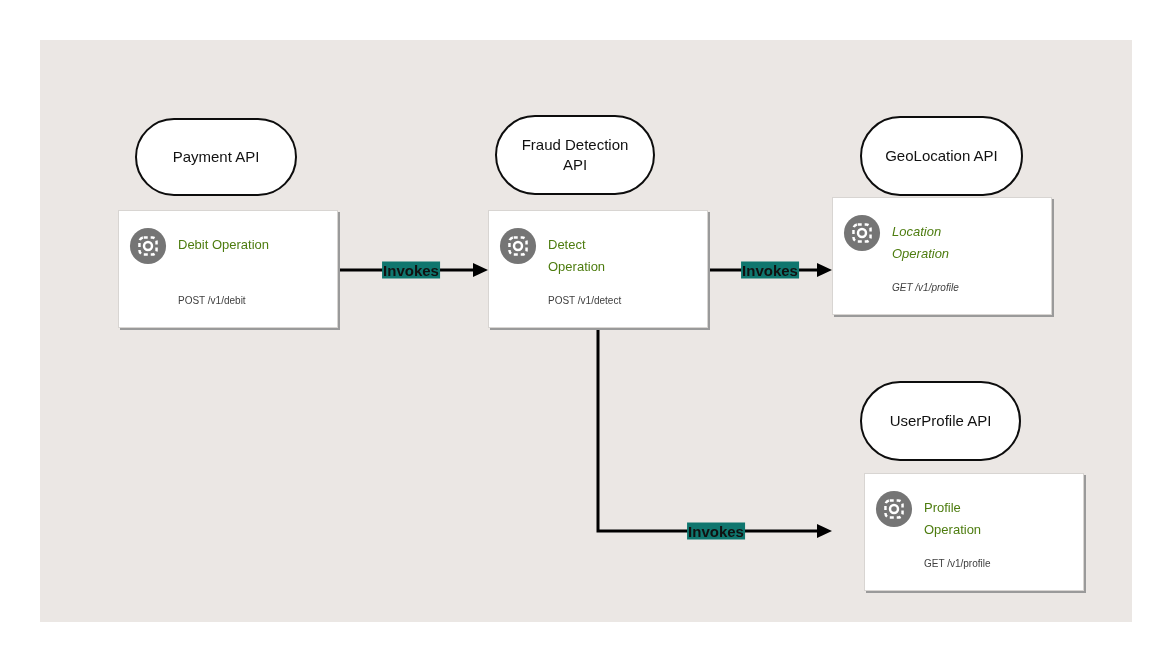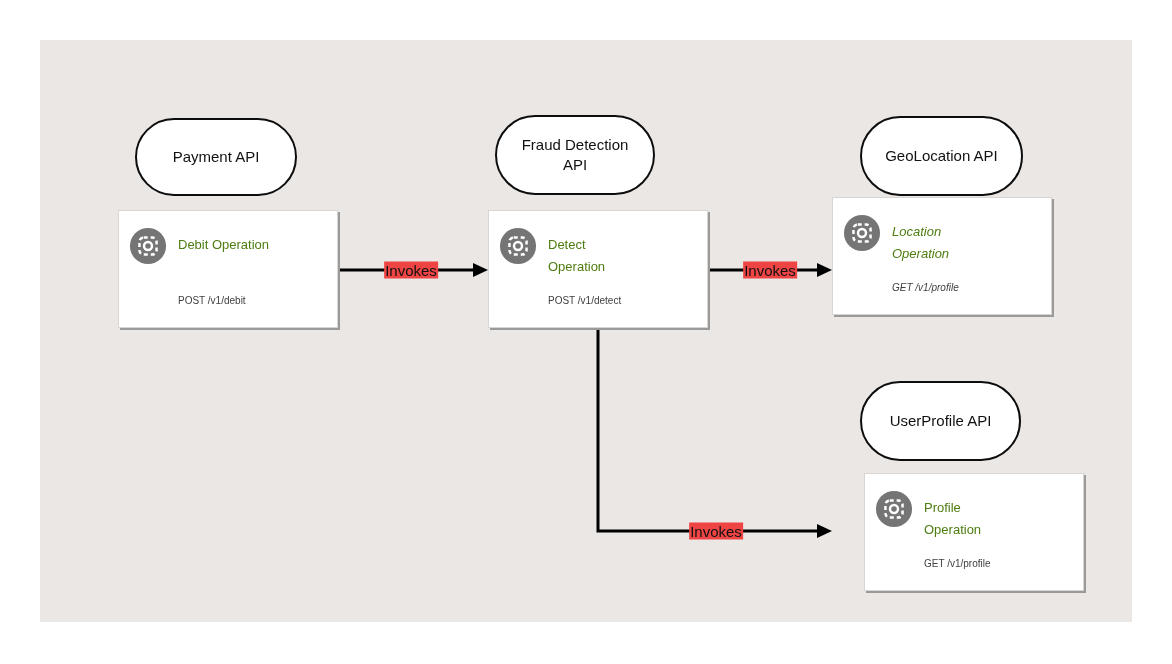--- a/index.html
+++ b/index.html
@@ -84,25 +84,26 @@
   .opendpoint {
     position: absolute;
     left: 59px; top: 84px;
     font-size: 10px;
     color: #404040;
     white-space: nowrap;
   }
   .edge-label {
     position: absolute;
     transform: translate(-50%, -50%);
-    background: #ef4444;
+    background: #0f766e;
     font-size: 15px;
     color: #111111;
     padding: 0 1px;
     white-space: nowrap;
+    font-weight: bold;
   }
   .el-1 { left: 411px; top: 270px; }
   .el-2 { left: 770px; top: 270px; }
   .el-3 { left: 716px; top: 531px; }
 </style>
 </head>
 <body>
 
 <div class="canvas">
 

